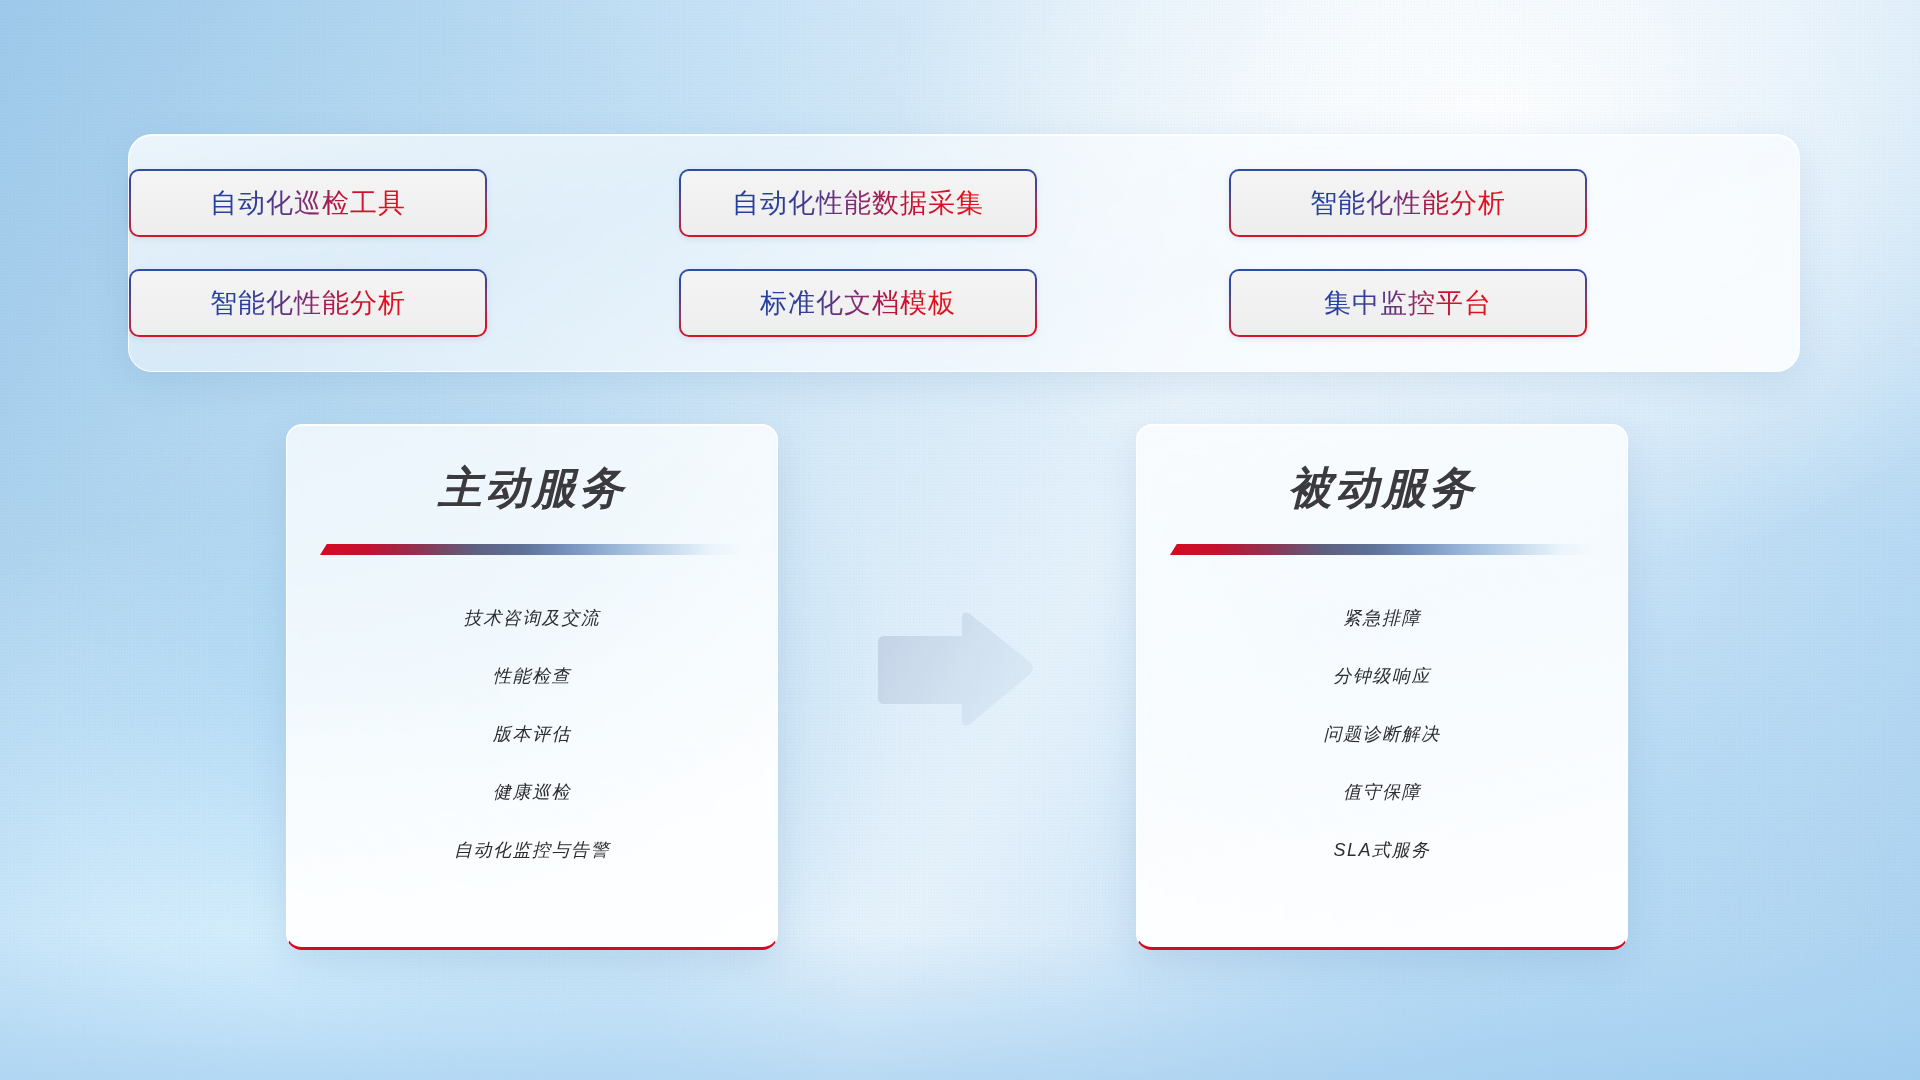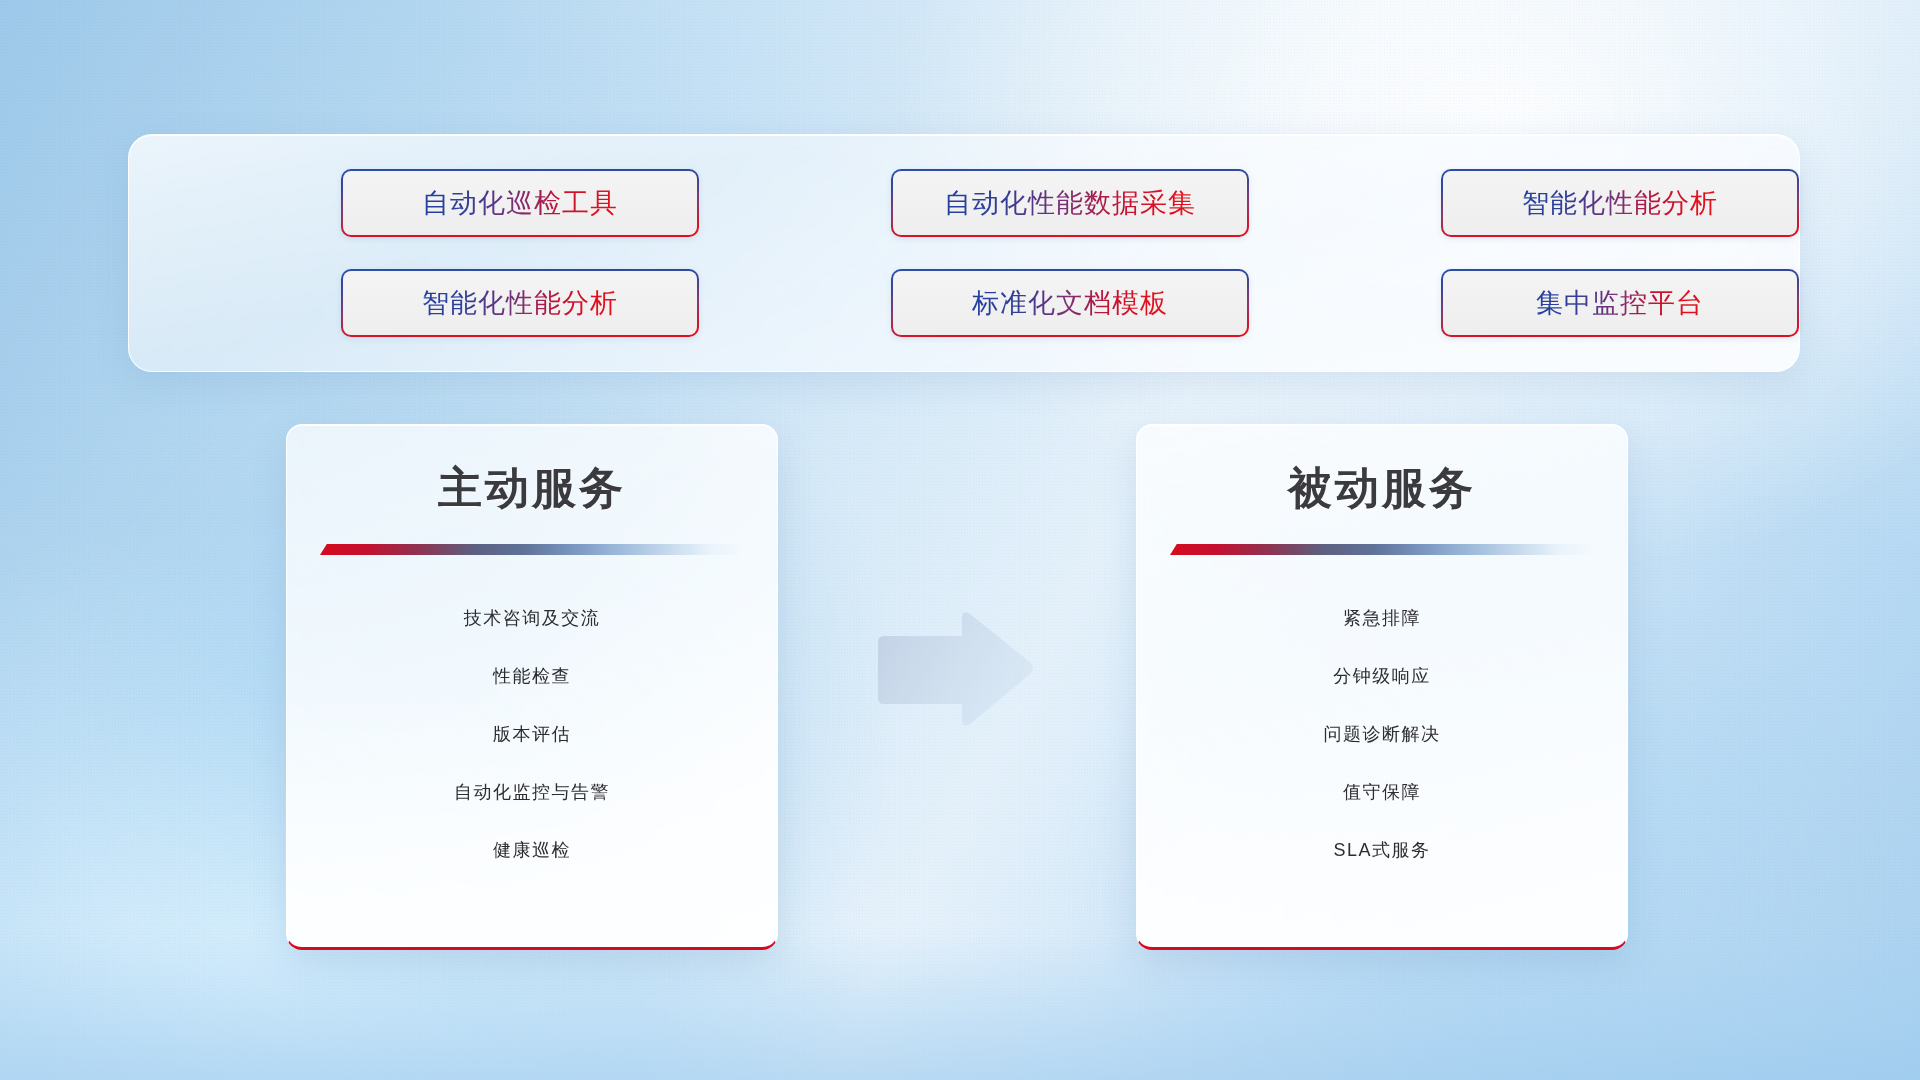--- a/index.html
+++ b/index.html
@@ -84,21 +84,21 @@
     height: 238px;
     border-radius: 24px;
     background: linear-gradient(160deg, rgba(255,255,255,0.78) 0%, rgba(255,255,255,0.50) 30%, rgba(247,251,255,0.72) 62%, rgba(255,255,255,0.86) 100%);
     border: 1px solid rgba(255,255,255,0.88);
     box-shadow:
       0 10px 34px rgba(90,135,180,0.16),
       inset 0 1px 0 rgba(255,255,255,0.95);
     backdrop-filter: blur(8px);
     display: flex;
     align-items: center;
-    justify-content: flex-end;
+    justify-content: flex-start;
   }
   #top-grid {
     display: grid;
     grid-template-columns: repeat(3, 358px);
     grid-auto-rows: 68px;
     column-gap: 192px;
     row-gap: 32px;
   }
 
   
@@ -140,20 +140,21 @@
     height: 526px;
     border-radius: 16px;
     background: linear-gradient(165deg, rgba(255,255,255,0.72) 0%, rgba(252,254,255,0.84) 38%, rgba(255,255,255,0.93) 72%, rgba(255,255,255,0.97) 100%);
     border: 1px solid rgba(255,255,255,0.9);
     border-bottom: 3px solid #d60a1f;
     box-shadow:
       0 12px 34px rgba(86,130,178,0.17),
       inset 0 1px 0 rgba(255,255,255,0.96);
     backdrop-filter: blur(6px);
     overflow: hidden;
+    font-style: italic;
   }
   #card-active  { left: 286px; }
   #card-passive { left: 1136px; }
 
   .svc-title {
     margin-top: 34px;
     text-align: center;
     font-size: 44px;
     font-weight: 700;
     letter-spacing: 3px;
@@ -265,22 +266,22 @@
   </div>
 </section>
 
 <section class="svc-card" id="card-active">
   <h2 class="svc-title">主动服务</h2>
   <div class="svc-divider"></div>
   <ul class="svc-list">
     <li class="svc-item">技术咨询及交流</li>
     <li class="svc-item">性能检查</li>
     <li class="svc-item">版本评估</li>
+    <li class="svc-item">健康巡检</li>
     <li class="svc-item">自动化监控与告警</li>
-    <li class="svc-item">健康巡检</li>
   </ul>
 </section>
 
 <svg id="flow-arrow" viewBox="0 0 170 124" aria-hidden="true">
   <defs>
     <linearGradient id="arrowGrad" x1="0" y1="0" x2="1" y2="0.4">
       <stop offset="0%" stop-color="#b9c7dc" stop-opacity="0.78"></stop>
       <stop offset="45%" stop-color="#c3d3e6" stop-opacity="0.70"></stop>
       <stop offset="100%" stop-color="#cfe0ef" stop-opacity="0.58"></stop>
     </linearGradient>

